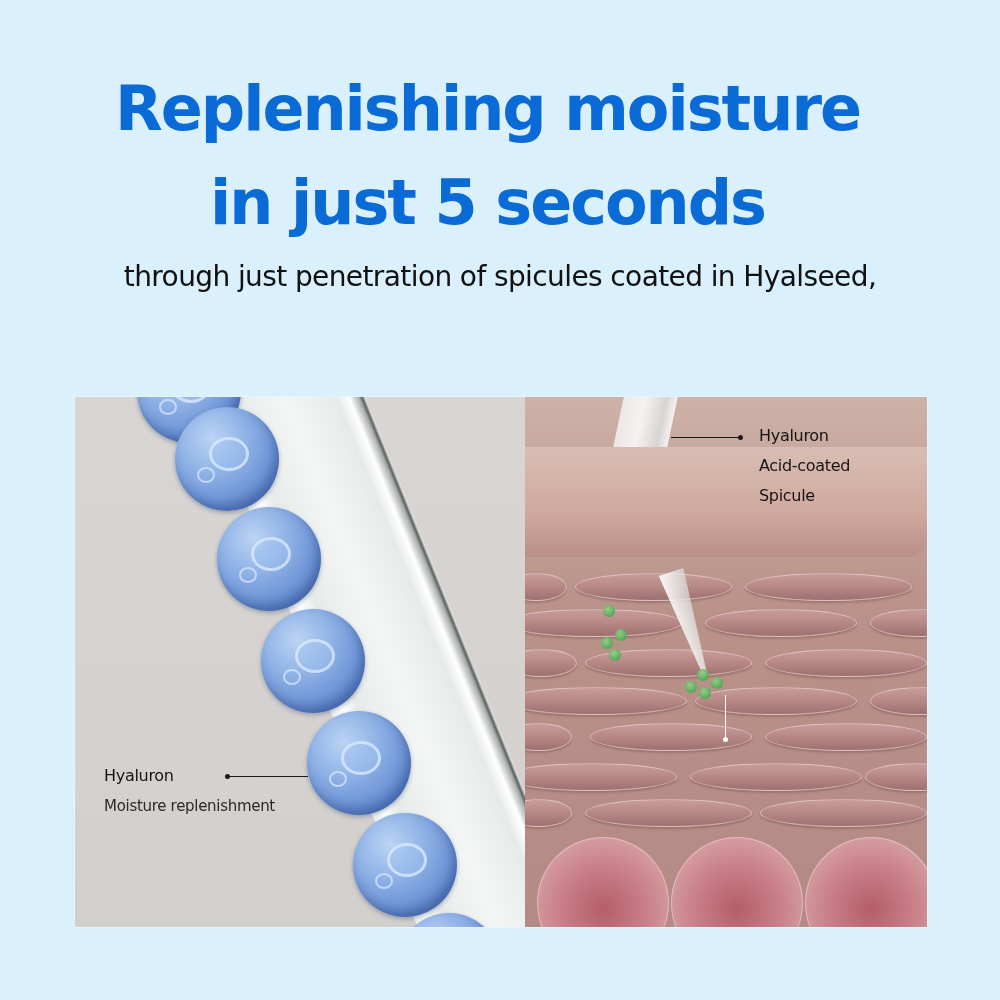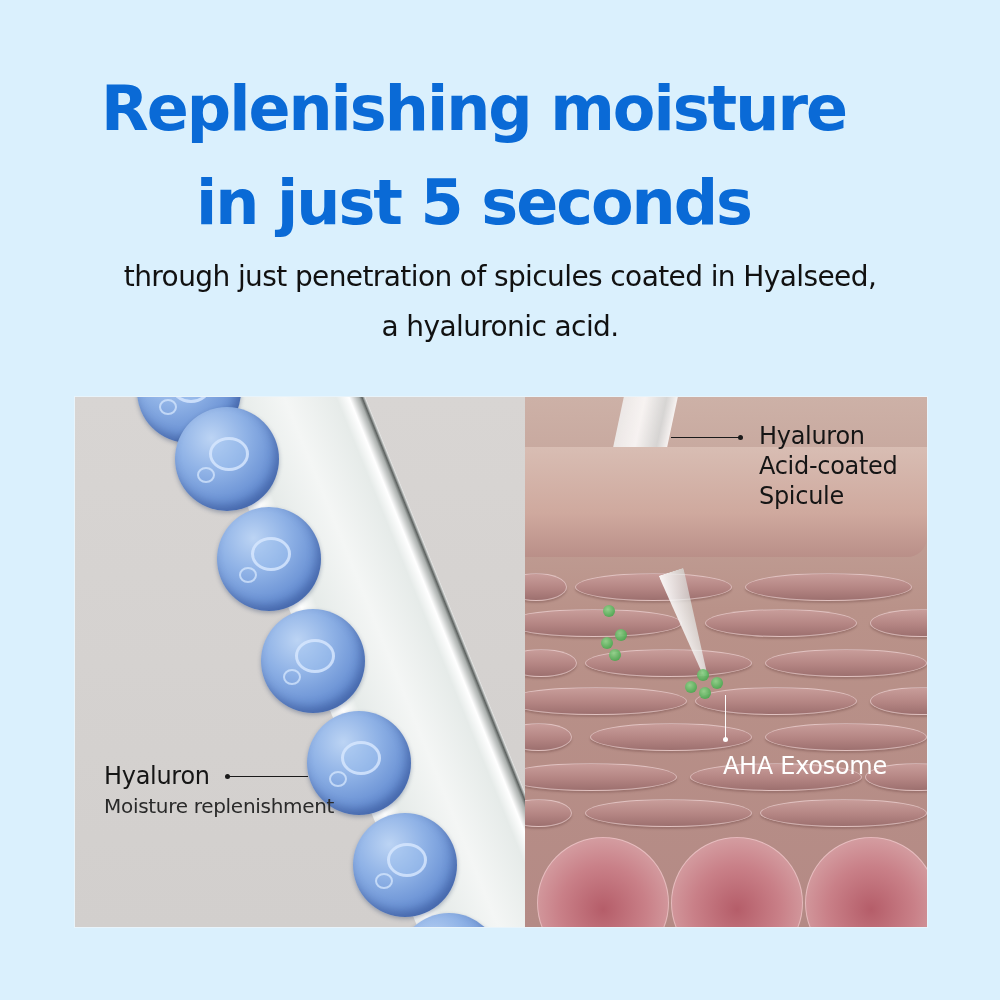--- a/index.html
+++ b/index.html
@@ -6,21 +6,21 @@
   body {
     width:1000px; height:1000px; overflow:hidden;
     background:#daf0fd;
     font-family:"Liberation Sans", sans-serif;
     position:relative;
   }
   .headline {
     position:absolute; left:0; top:62px; width:947px;
     text-align:center; color:#0a6ad6;
     font-family:"DejaVu Sans", sans-serif; font-weight:bold;
-    font-size:62px; line-height:94px; letter-spacing:-2px;
+    font-size:62px; line-height:94px; letter-spacing:-2px;padding-left:14px;
   }
   .subline {
     position:absolute; left:0; top:252px; width:1000px;
     text-align:center; color:#111;
     font-family:"DejaVu Sans", sans-serif; font-size:28px; line-height:50px;
     letter-spacing:-0.6px;
   }
   .figure {
     position:absolute; left:74px; top:396px; width:852px; height:530px;
     overflow:hidden; border:1px solid #e8f4fb;
@@ -91,38 +91,37 @@
   }
   .green {
     position:absolute; width:12px; height:12px; border-radius:50%;
     background:radial-gradient(circle at 40% 35%,#8fd48a,#2f9a3a);
     opacity:0.9;
   }
   
   .label {
     position:absolute; font-family:"DejaVu Sans", sans-serif; color:#151515;
   }
-  .label .title { font-size:24px; line-height:30px; letter-spacing:-0.3px; }
-  .label .desc { font-size:20px; line-height:22px; color:#2a2a2a; letter-spacing:-0.3px; margin-top:4px; }
+  .label .title { font-size:16px; line-height:30px; letter-spacing:-0.3px; }
+  .label .desc { font-size:15px; line-height:22px; color:#2a2a2a; letter-spacing:-0.3px; margin-top:4px; }
   .leader { position:absolute; height:1px; background:#1a1a1a; }
   .leader-v { position:absolute; width:1px; background:#fff; }
   .dot { position:absolute; width:5px; height:5px; border-radius:50%; background:#1a1a1a; }
   .dot.white { background:#fff; }
 </style>
 </head>
 <body>
 
 <div class="headline">
   <div>Replenishing moisture</div>
   <div>in just 5 seconds</div>
 </div>
 
 <div class="subline">
   <div>through just penetration of spicules coated in Hyalseed,</div>
-  <div>a hyaluronic acid.</div>
 </div>
 
 <div class="figure">
 
   <div class="panel-left">
     <div class="tube"></div>
     <div class="bead" style="left:62px;top:-58px;"></div>
     <div class="bead" style="left:100px;top:10px;"></div>
     <div class="bead" style="left:142px;top:110px;"></div>
     <div class="bead" style="left:186px;top:212px;"></div>
@@ -198,17 +197,14 @@
     <div class="leader" style="left:146px;top:40px;width:68px;"></div>
     <div class="dot" style="left:213px;top:38px;"></div>
     <div class="label" style="left:234px;top:24px;">
       <div class="title">Hyaluron</div>
       <div class="title">Acid-coated</div>
       <div class="title">Spicule</div>
     </div>
 
     <div class="leader-v" style="left:200px;top:298px;height:44px;"></div>
     <div class="dot white" style="left:198px;top:340px;"></div>
-    <div class="label" style="left:198px;top:354px;color:#fff;">
-      <div class="title">AHA Exosome</div>
-    </div>
   </div>
 </div>
 
 </body></html>

